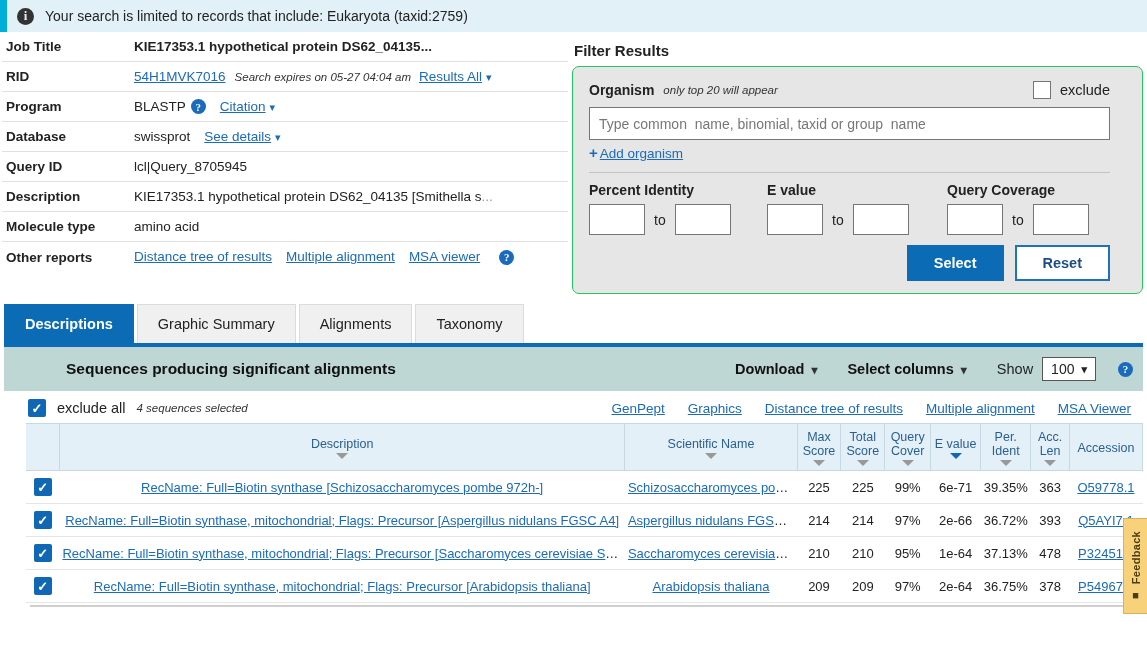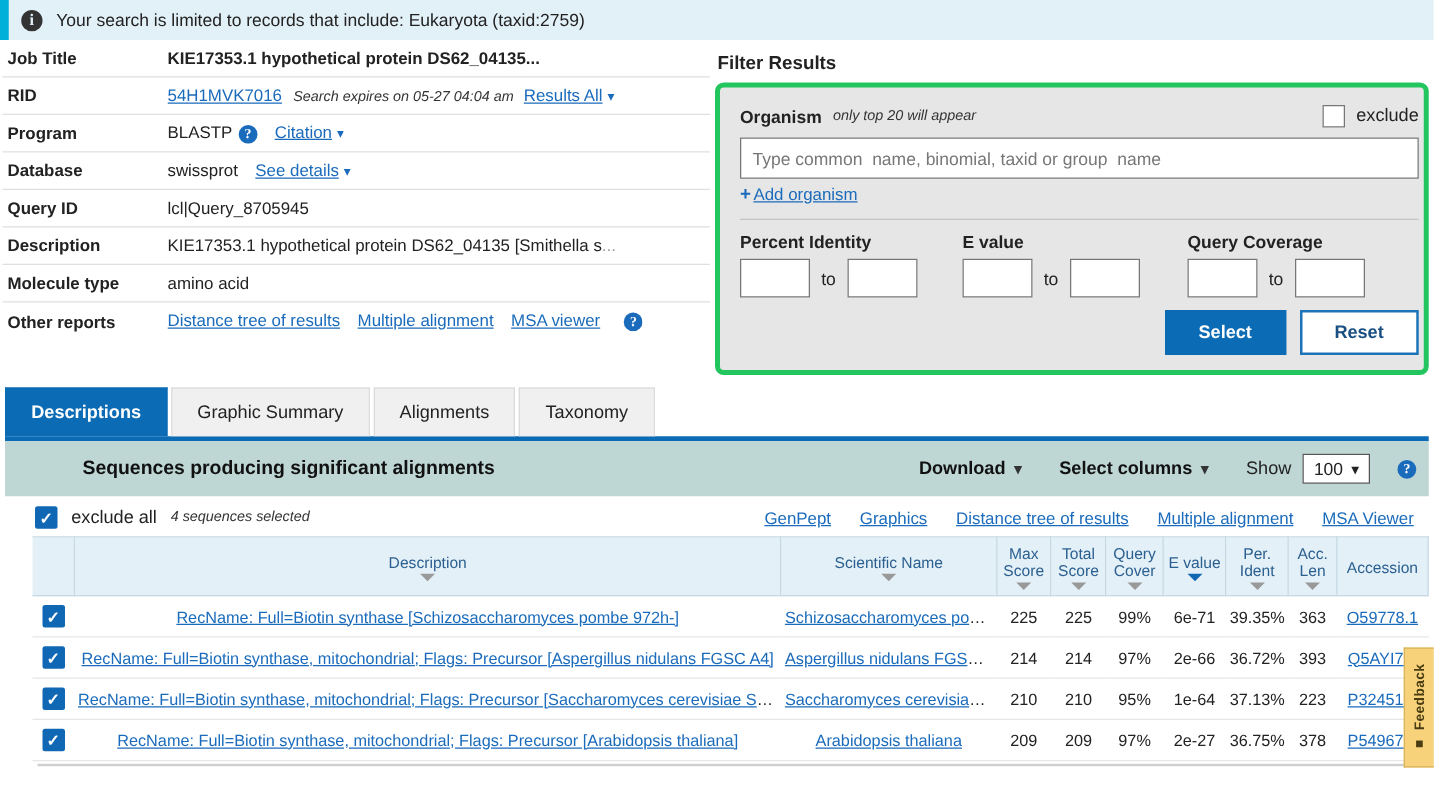--- a/index.html
+++ b/index.html
@@ -62,23 +62,23 @@
     margin-left: 5px; vertical-align: middle; flex: none;
   }
   .desc-trunc { color: #9a9a9a; }
   .meta-gap { display: inline-block; width: 14px; }
   .links-row a { margin-right: 14px; }
 
   
   .filter-title { font-weight: bold; font-size: 15px; margin: 4px 0 7px 2px; }
   .filter-box {
     background: #e6e6e6;
-    border: 4px solid #22c55e;
+    border: 1px solid #22c55e;
     border-radius: 7px;
-    padding: 14px 4px 12px 16px;
+    padding: 14px 32px 12px 16px;
   }
   .org-head { display: flex; align-items: center; }
   .org-label { font-weight: bold; font-size: 14px; }
   .org-note { font-style: italic; font-size: 11.5px; color: #333; margin-left: 9px; }
   .exclude-wrap { margin-left: auto; display: flex; align-items: center; }
   .cb-plain {
     width: 18px; height: 18px; border: 1px solid #767676; background: #fff;
     flex: none; cursor: pointer;
   }
   .exclude-lbl { font-size: 14.5px; margin-left: 9px; }
@@ -445,35 +445,35 @@
               <span class="cb-blue">✓</span>
             </span>
           </td>
         <td class="t-desc"><a class="lnk">RecName: Full=Biotin synthase, mitochondrial; Flags: Precursor [Saccharomyces cerevisiae S288C]</a></td>
         <td class="t-sci"><a class="lnk">Saccharomyces cerevisiae S28...</a></td>
         <td>210</td>
         <td>210</td>
         <td>95%</td>
         <td>1e-64</td>
         <td>37.13%</td>
-        <td>223</td>
+        <td>478</td>
         <td><a class="lnk">P32451.2</a></td>
       </tr>
       <tr>
         <td class="t-check">
             <span class="cb-cell">
               <span class="cb-blue">✓</span>
             </span>
           </td>
         <td class="t-desc"><a class="lnk">RecName: Full=Biotin synthase, mitochondrial; Flags: Precursor [Arabidopsis thaliana]</a></td>
         <td class="t-sci"><a class="lnk">Arabidopsis thaliana</a></td>
         <td>209</td>
         <td>209</td>
         <td>97%</td>
-        <td>2e-27</td>
+        <td>2e-64</td>
         <td>36.75%</td>
         <td>378</td>
         <td><a class="lnk">P54967.1</a></td>
       </tr>
     </tbody>
   </table>
   <div class="table-bot"></div>
 </div>
 
 <div class="feedback">

